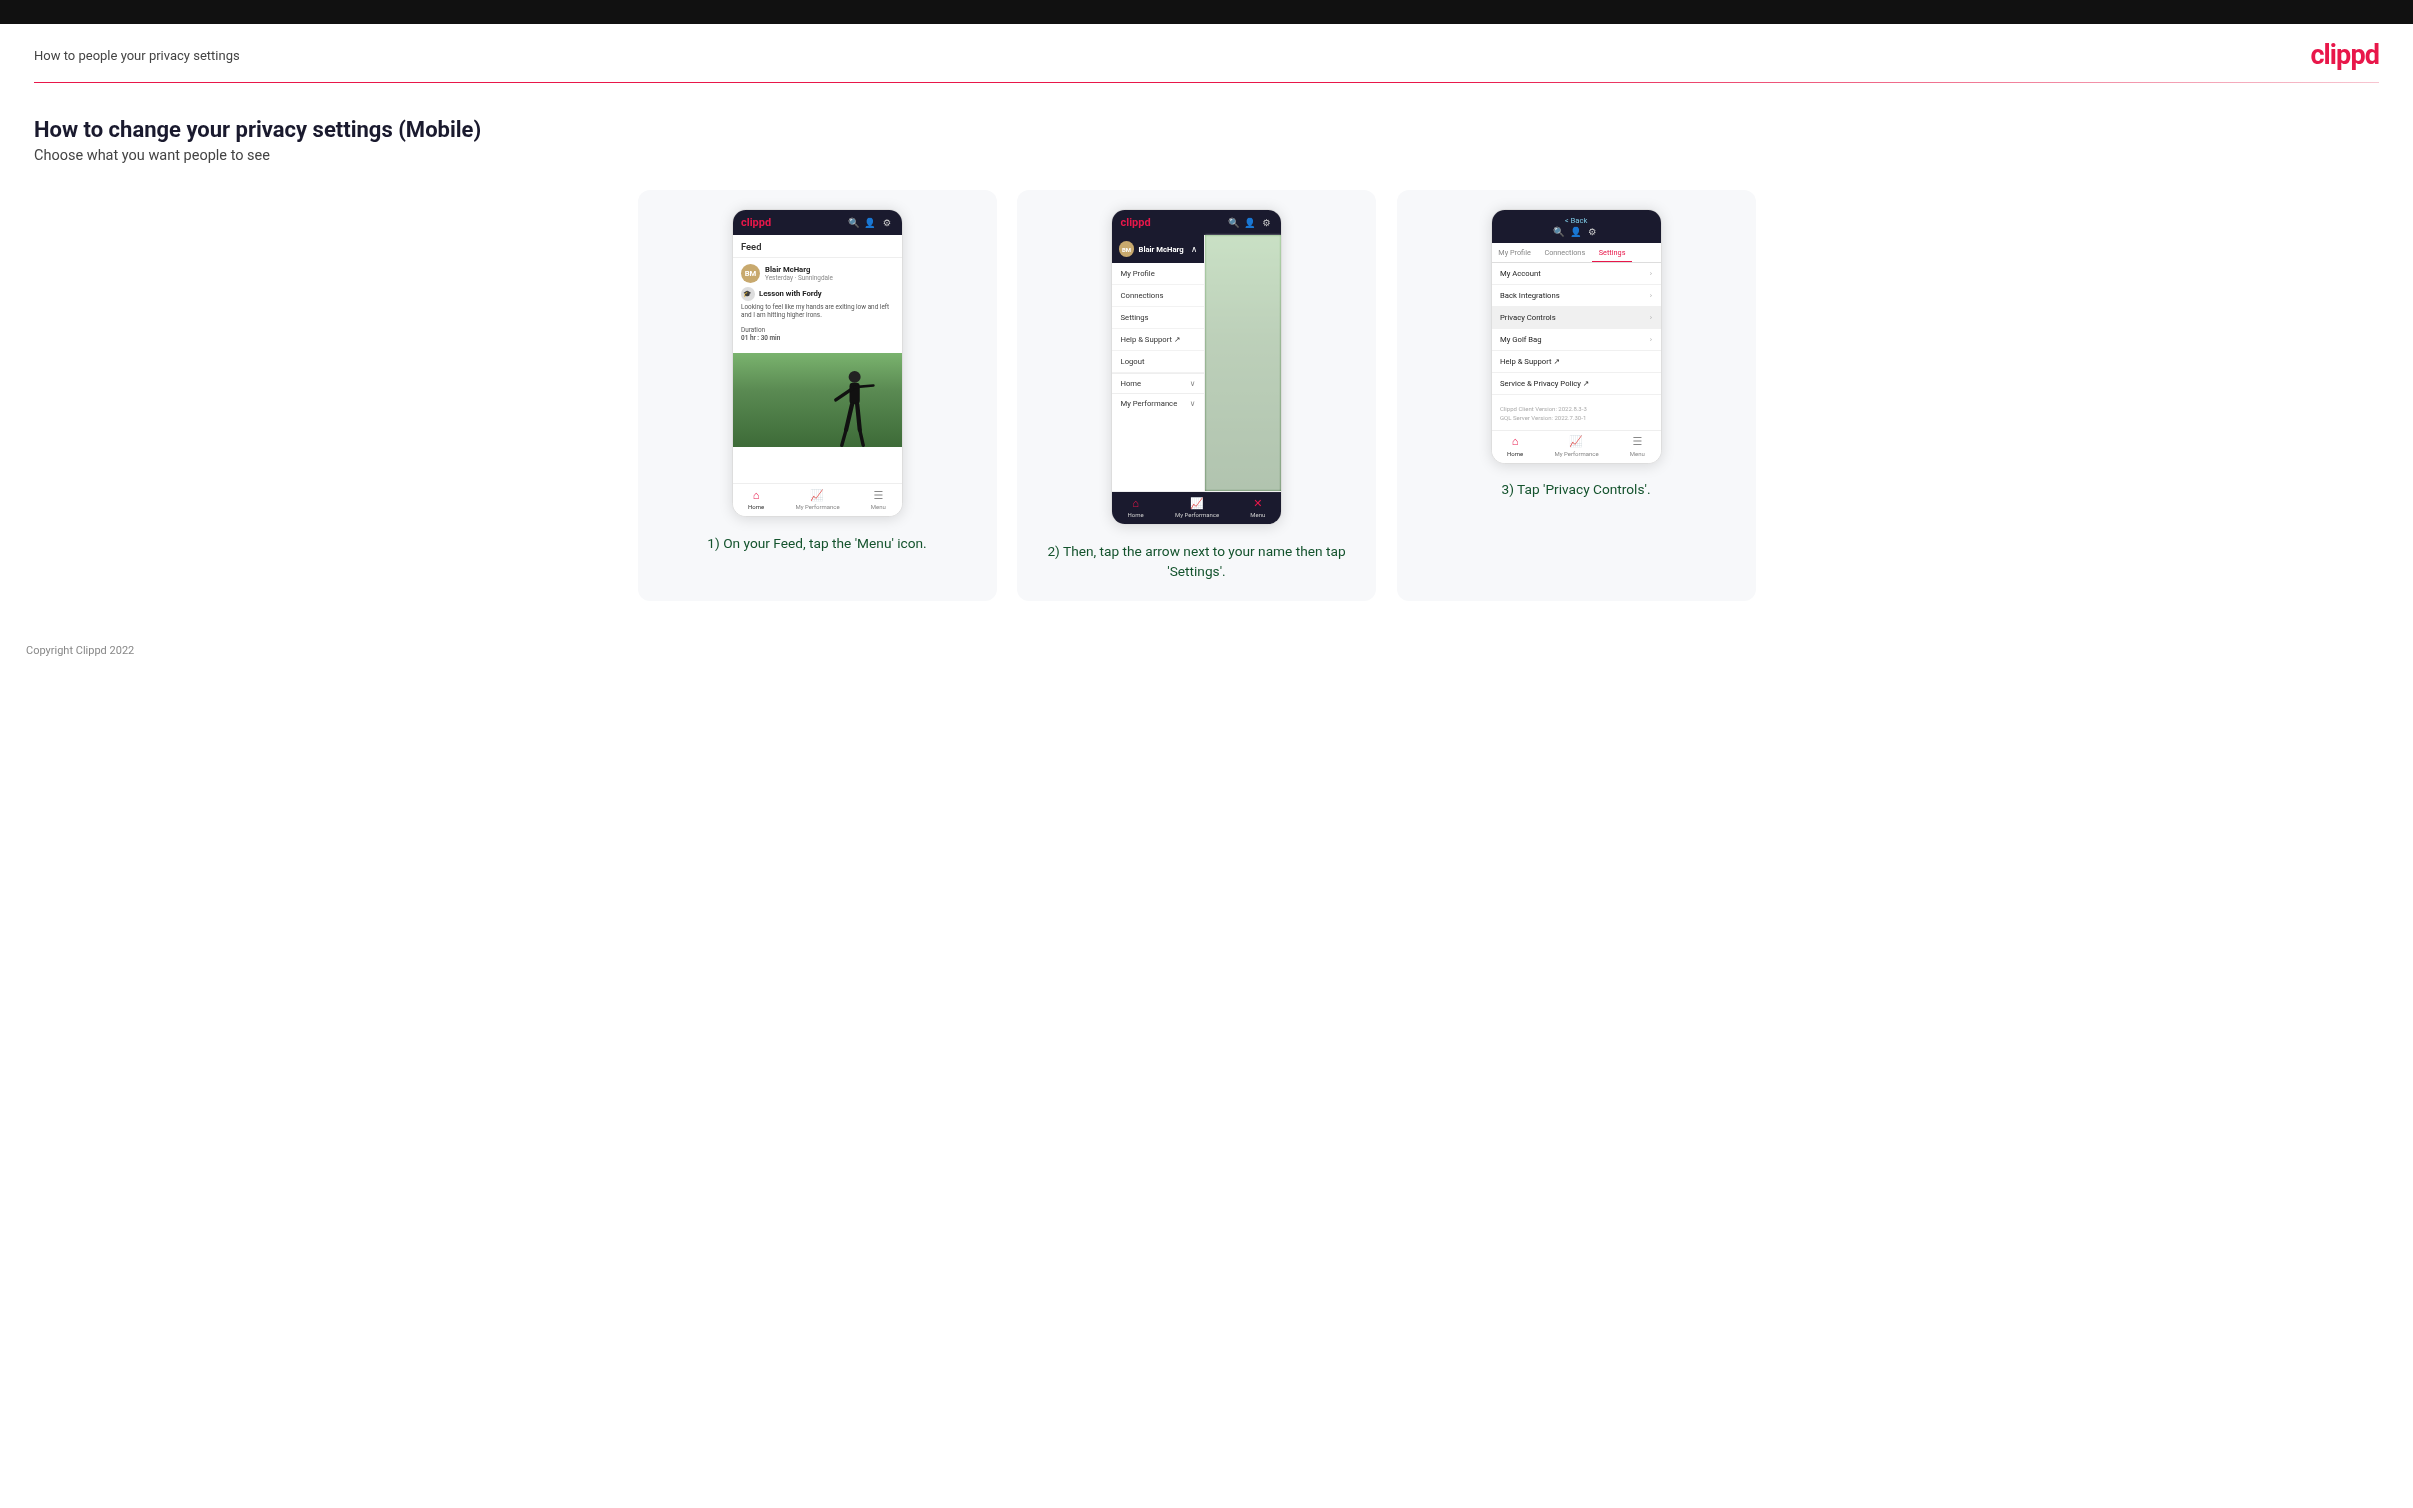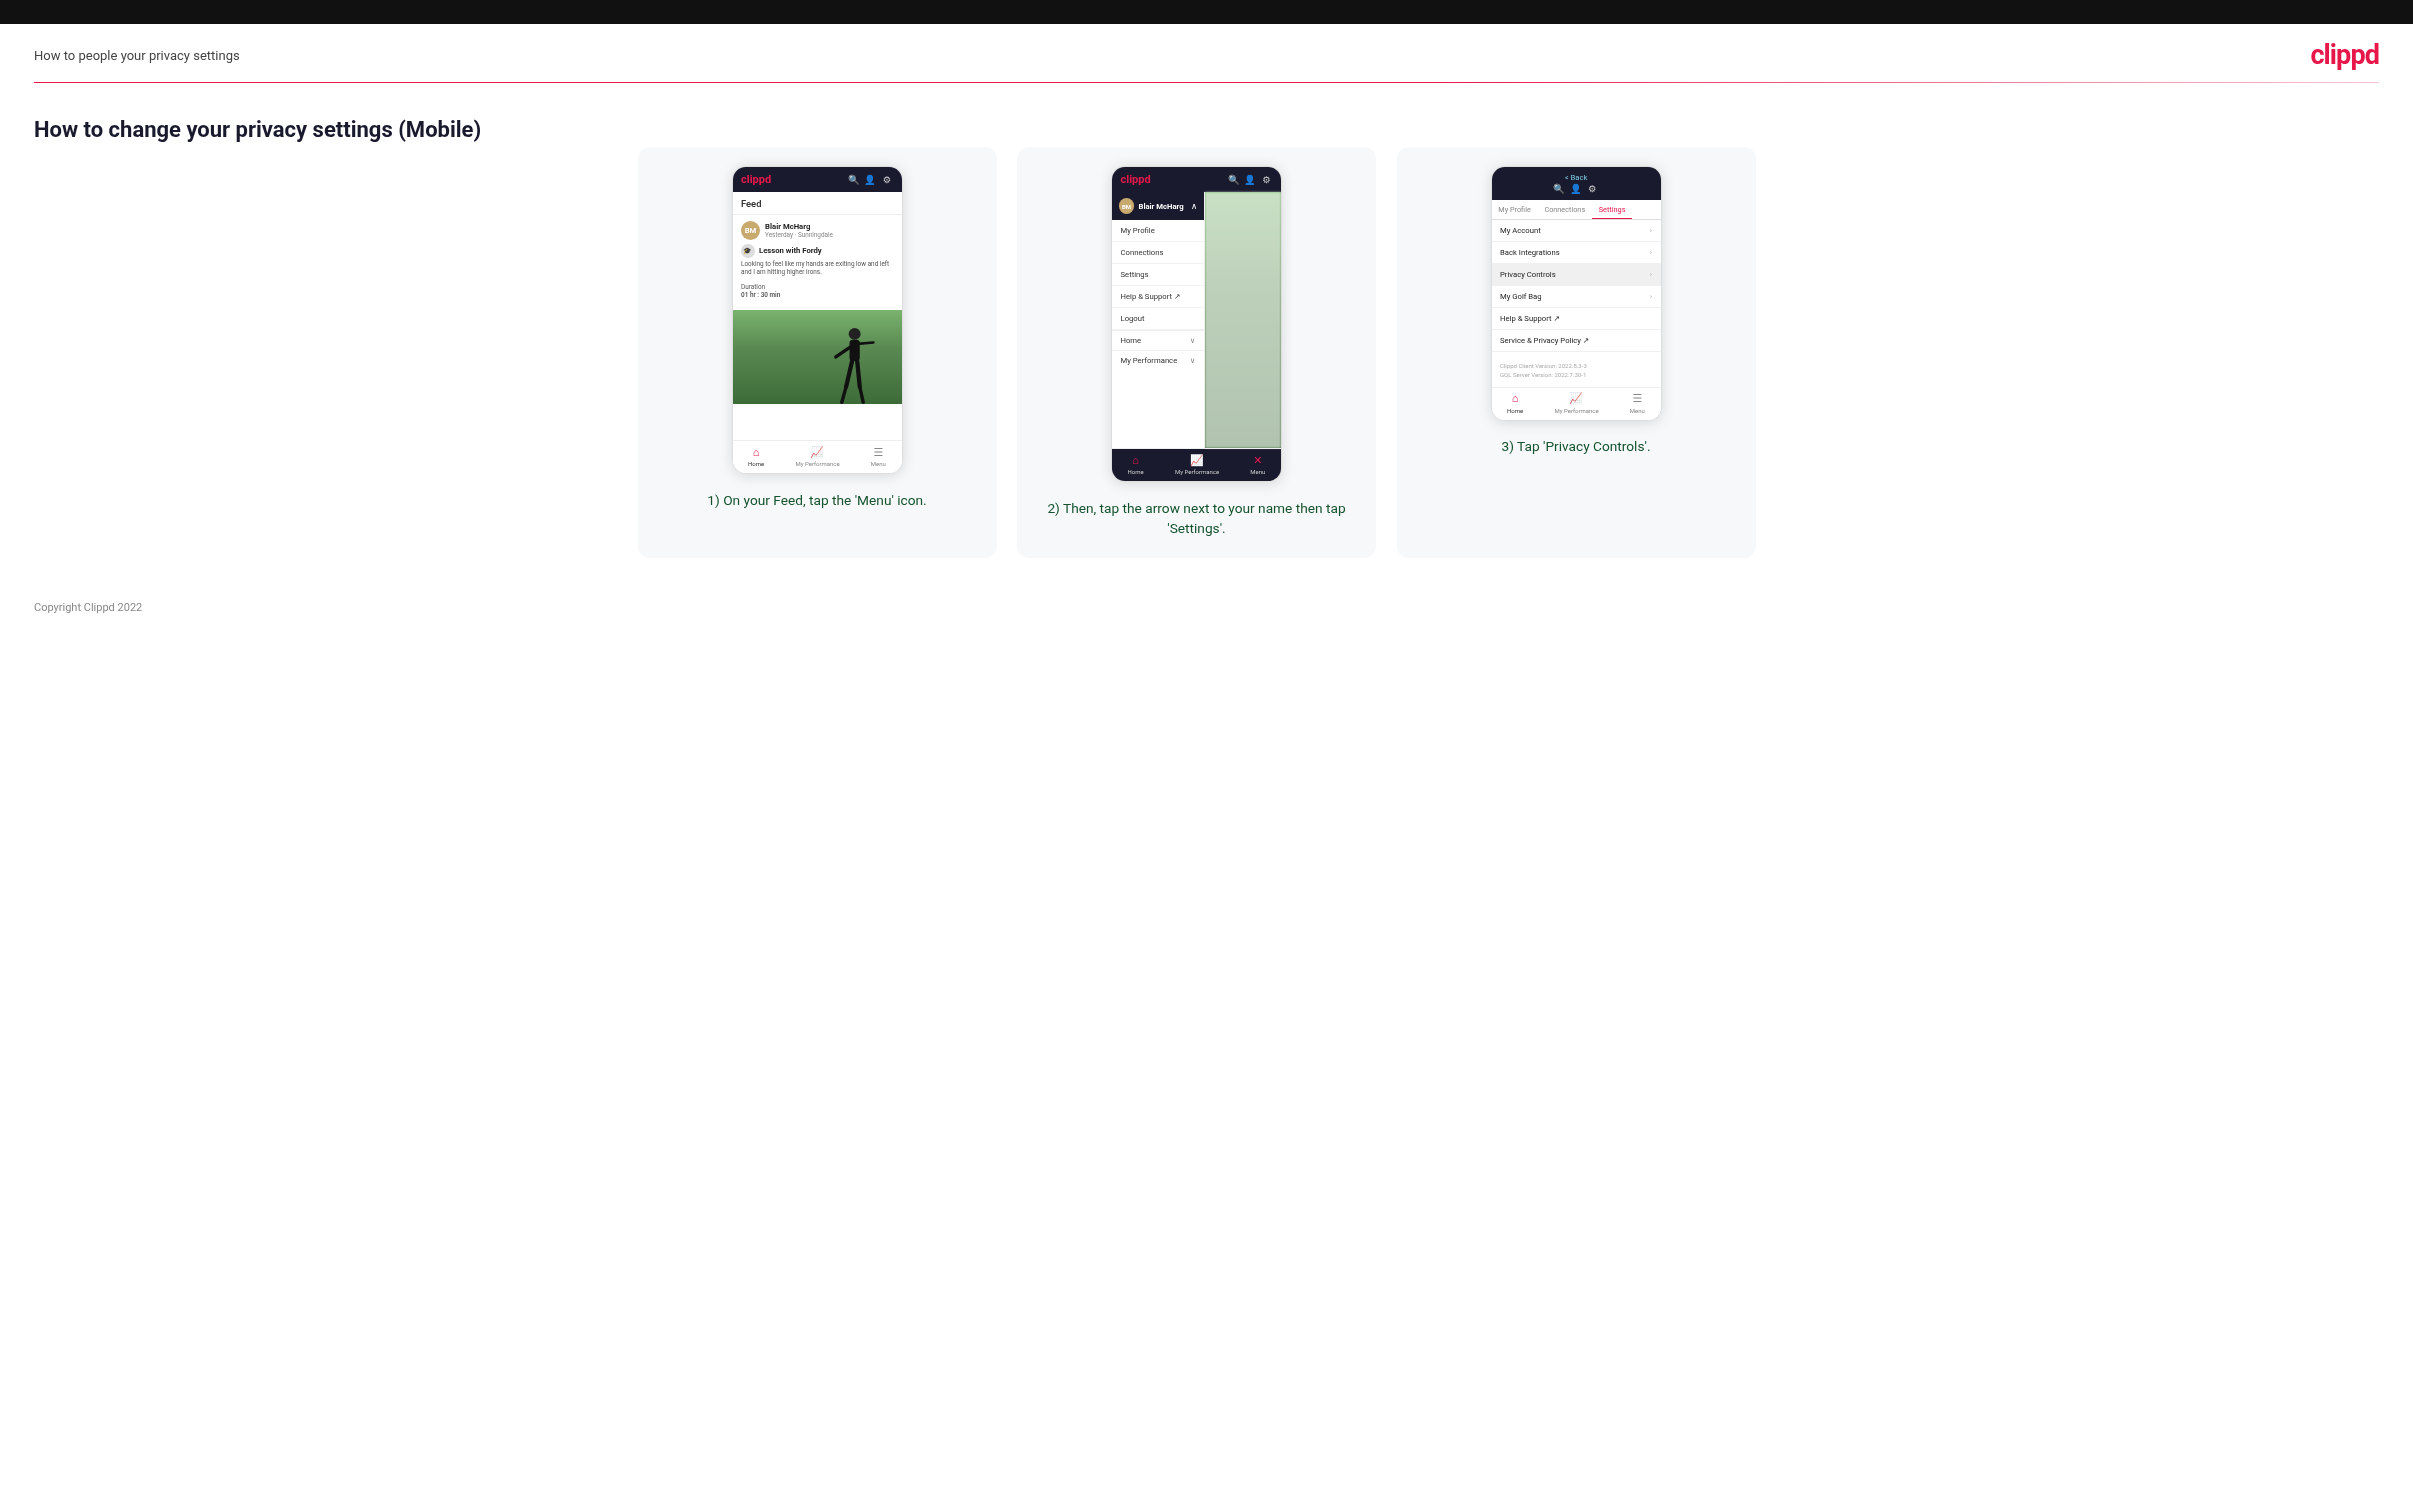--- a/index.html
+++ b/index.html
@@ -313,38 +313,39 @@
 
     .settings-version {
       padding: 8.5px 8.5px;
       font-size: 6px;
       color: #aaa;
       line-height: 1.5;
     }
 
     
     .footer {
-      padding: 26px 34px 17px 34px;
+      padding: 26px 34px 17px 26px;
       font-size: 11px;
       color: #888;
     }
   </style>
 </head>
 <body>
 
 <div class="top-bar"></div>
 
 <div class="header">
   <span class="header-title">How to people your privacy settings</span>
   <span class="logo">clippd</span>
 </div>
 <div class="header-divider"></div>
 
 <div class="main">
   <h1 class="page-heading">How to change your privacy settings (Mobile)</h1>
+  <p class="page-subheading">Choose what you want people to see</p>
 
   <div class="steps">
 
     <div class="step-card">
       <div class="phone">
 
         <div class="phone-topbar">
           <span class="phone-logo">clippd</span>
           <div class="phone-icons">
             <span class="phone-icon">🔍</span>

